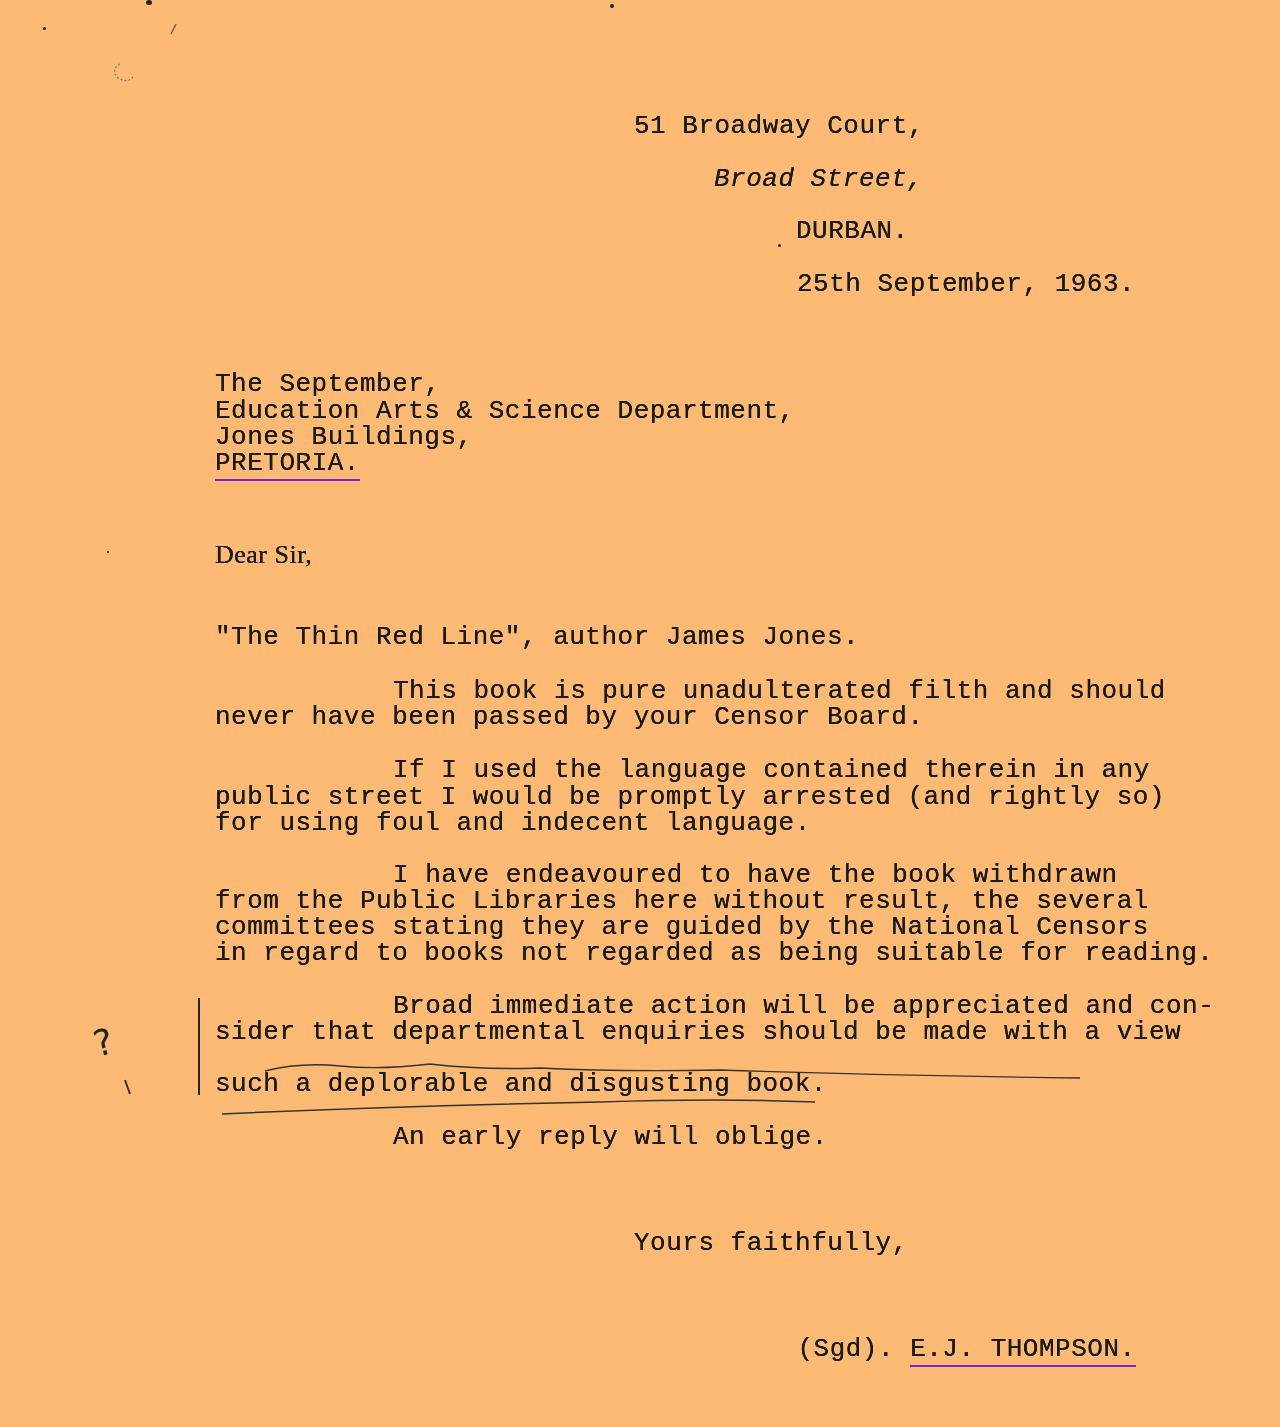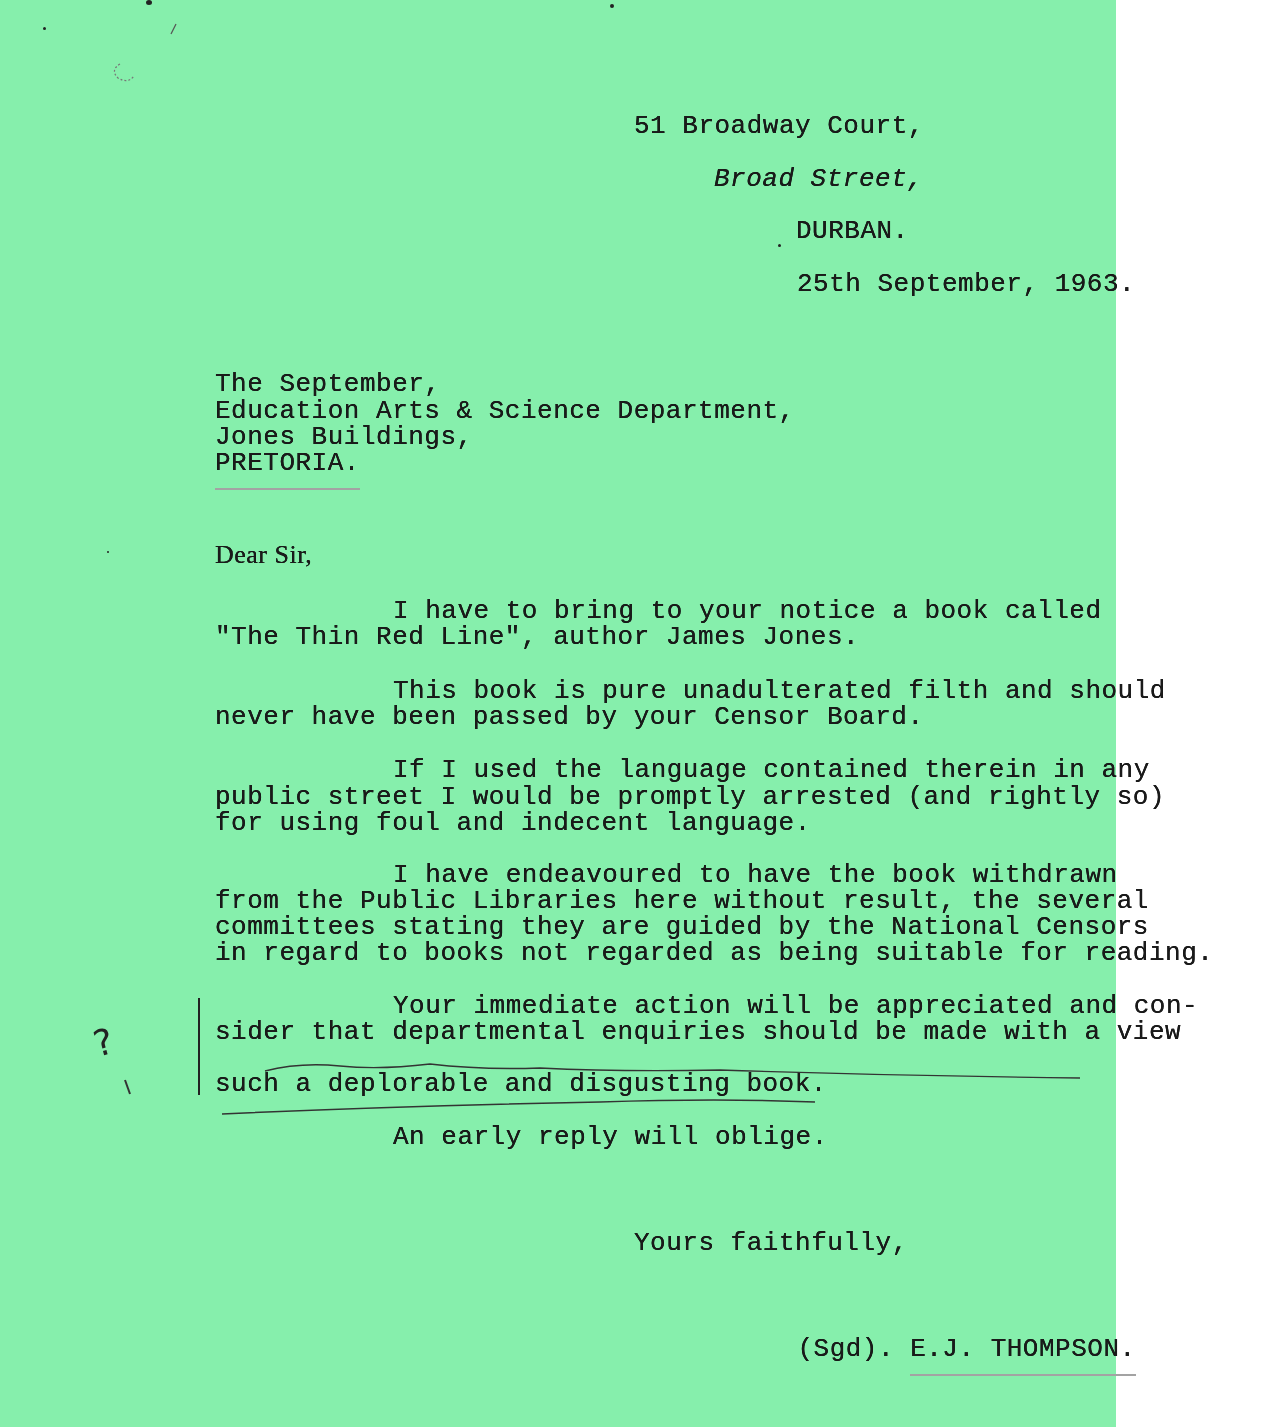--- a/index.html
+++ b/index.html
@@ -1,24 +1,24 @@
 <!DOCTYPE html>
 <html><head>
   <meta charset="utf-8">
   <style>
     html, body { margin: 0; padding: 0; background: #ffffff; }
     body { width: 1280px; height: 1427px; position: relative; overflow: hidden; }
     .page {
-      position: absolute; left: 0; top: 0; width: 1116px; height: 1427px;
-      background: #86efac; color: #1a1a1a;
+      position: absolute; left: 0; top: 0; width: 1280px; height: 1427px;
+      background: #fdba74; color: #1a1a1a;
       font-family: "Liberation Mono", "DejaVu Sans Mono", monospace;
       font-size: 26px; letter-spacing: 0.5px;
     }
     .line { position: absolute; white-space: pre; line-height: 26px; text-shadow: 0 0 0.6px #000; }
-    .u { border-bottom: 2px solid #a3a3a3; padding-bottom: 10px; }
+    .u { border-bottom: 2px solid #6d28d9; padding-bottom: 1px; }
     .speck { position: absolute; background: #222; border-radius: 50%; }
     .margin-bar { position: absolute; left: 198px; top: 998px; width: 2px; height: 97px; background: #222; }
     .margin-mark { position: absolute; font-family: "DejaVu Sans", sans-serif; color: #222; }
     svg.hand { position: absolute; left: 0; top: 0; pointer-events: none; }
   </style>
 </head>
 <body>
 
 <div class="page">
 
@@ -33,36 +33,35 @@
   <div class="line" style="left:796px;top:218px;">DURBAN.</div>
   <div class="line" style="left:797px;top:271px;">25th September, 1963.</div>
 
   <div class="line" style="left:215px;top:371px;">The September,</div>
   <div class="line" style="left:215px;top:398px;">Education Arts &amp; Science Department,</div>
   <div class="line" style="left:215px;top:424px;">Jones Buildings,</div>
   <div class="line" style="left:215px;top:450px;"><span class="u">PRETORIA.</span></div>
 
   <div class="line" style="left:215px;top:542px;font-family:Liberation Serif, serif;">Dear Sir,</div>
 
-  <div class="line" style="left:393px;top:598px;">I have to bring to your notice a book called</div>
   <div class="line" style="left:215px;top:624px;">"The Thin Red Line", author James Jones.</div>
 
   <div class="line" style="left:393px;top:678px;">This book is pure unadulterated filth and should</div>
   <div class="line" style="left:215px;top:704px;">never have been passed by your Censor Board.</div>
 
   <div class="line" style="left:393px;top:757px;">If I used the language contained therein in any</div>
   <div class="line" style="left:215px;top:784px;">public street I would be promptly arrested (and rightly so)</div>
   <div class="line" style="left:215px;top:810px;">for using foul and indecent language.</div>
 
   <div class="line" style="left:393px;top:862px;">I have endeavoured to have the book withdrawn</div>
   <div class="line" style="left:215px;top:888px;">from the Public Libraries here without result, the several</div>
   <div class="line" style="left:215px;top:914px;">committees stating they are guided by the National Censors</div>
   <div class="line" style="left:215px;top:940px;">in regard to books not regarded as being suitable for reading.</div>
 
-  <div class="line" style="left:393px;top:993px;">Your immediate action will be appreciated and con-</div>
+  <div class="line" style="left:393px;top:993px;">Broad immediate action will be appreciated and con-</div>
   <div class="line" style="left:215px;top:1019px;">sider that departmental enquiries should be made with a view</div>
   <div class="line" style="left:215px;top:1071px;">such a deplorable and disgusting book.</div>
 
   <div class="line" style="left:393px;top:1124px;">An early reply will oblige.</div>
 
   <div class="margin-bar"></div>
   <div class="margin-mark" style="left:94px;top:1022px;font-size:36px;transform:rotate(-15deg);">?</div>
 
   <svg class="hand" width="1280" height="1427">
     <path d="M265 1071 Q 300 1062 340 1066 T 430 1064 Q 480 1070 540 1068 Q 620 1072 720 1070 Q 900 1076 1080 1078" stroke="#333" stroke-width="1.3" fill="none"></path>

